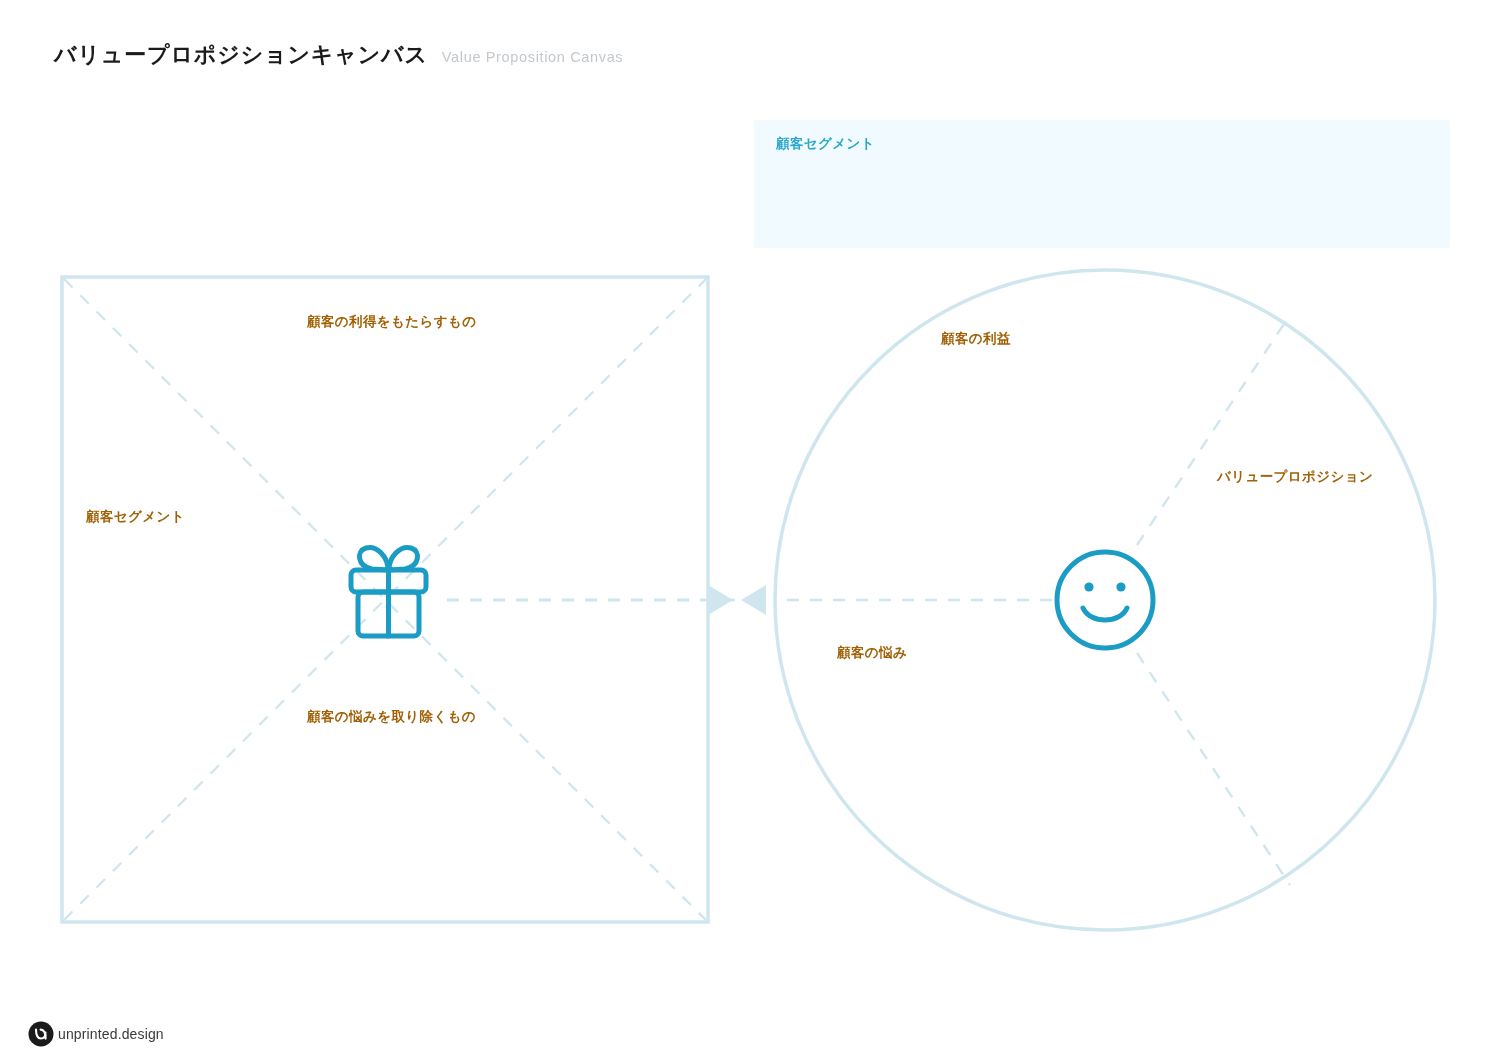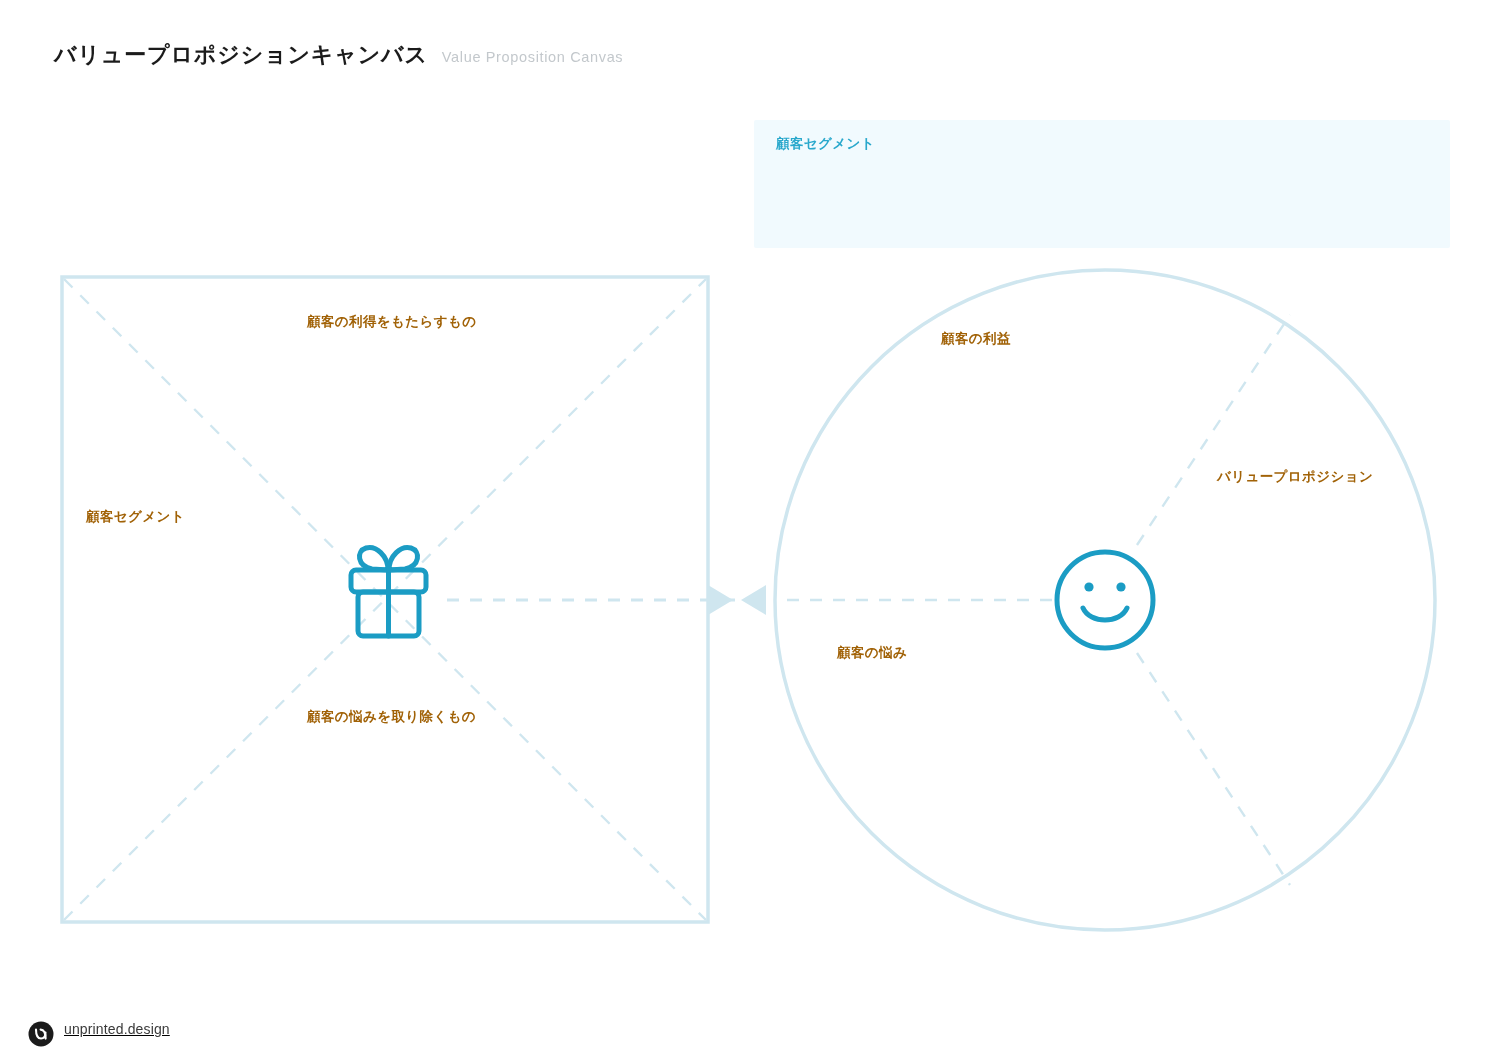--- a/index.html
+++ b/index.html
@@ -94,22 +94,22 @@
   .lbl-gains         { left: 941px; top: 330px; }
   .lbl-jobs          { left: 1217px; top: 468px; }
   .lbl-pains         { left: 837px; top: 644px; }
 
   
   .footer {
     position: absolute;
     left: 28px;
     top: 1021px;
     display: flex;
-    gap: 10px;
-    text-decoration: underline;
+    align-items: center;
+    gap: 4px;
   }
   .footer-logo-mark {
     width: 26px;
     height: 26px;
     flex: 0 0 26px;
   }
   .footer-text {
     font-size: 14px;
     color: #3a3a3a;
     letter-spacing: 0.01em;

